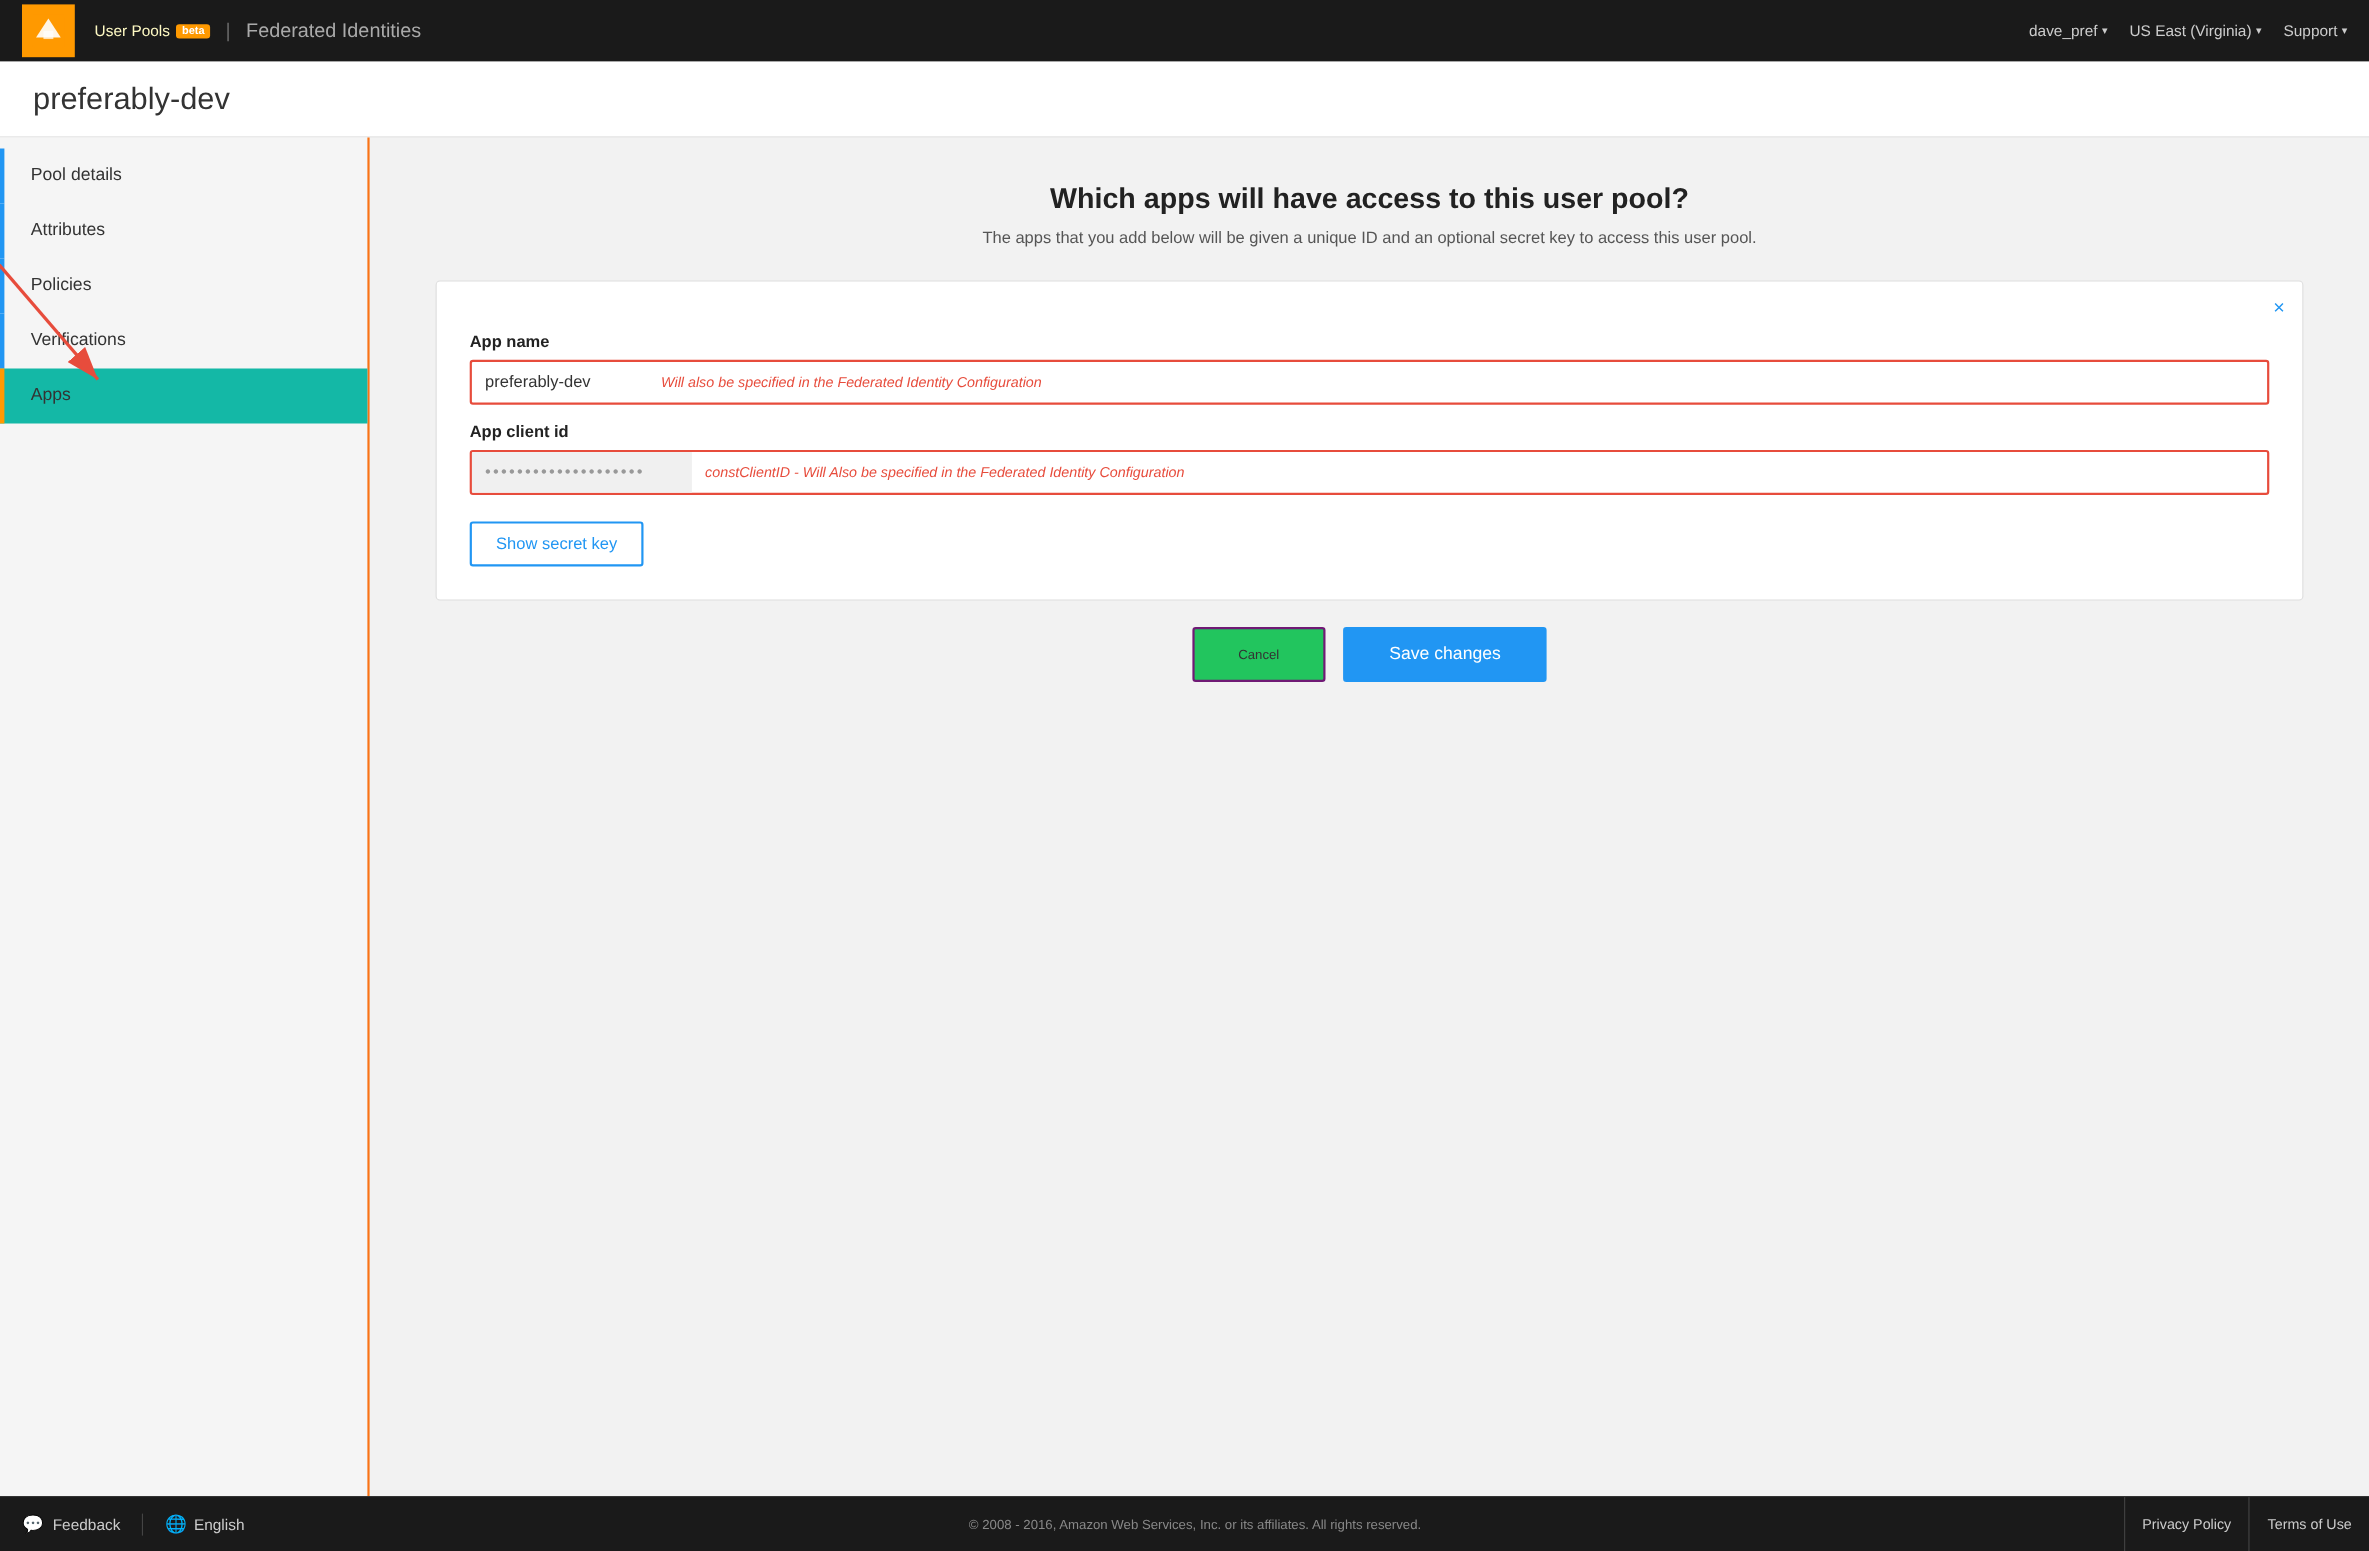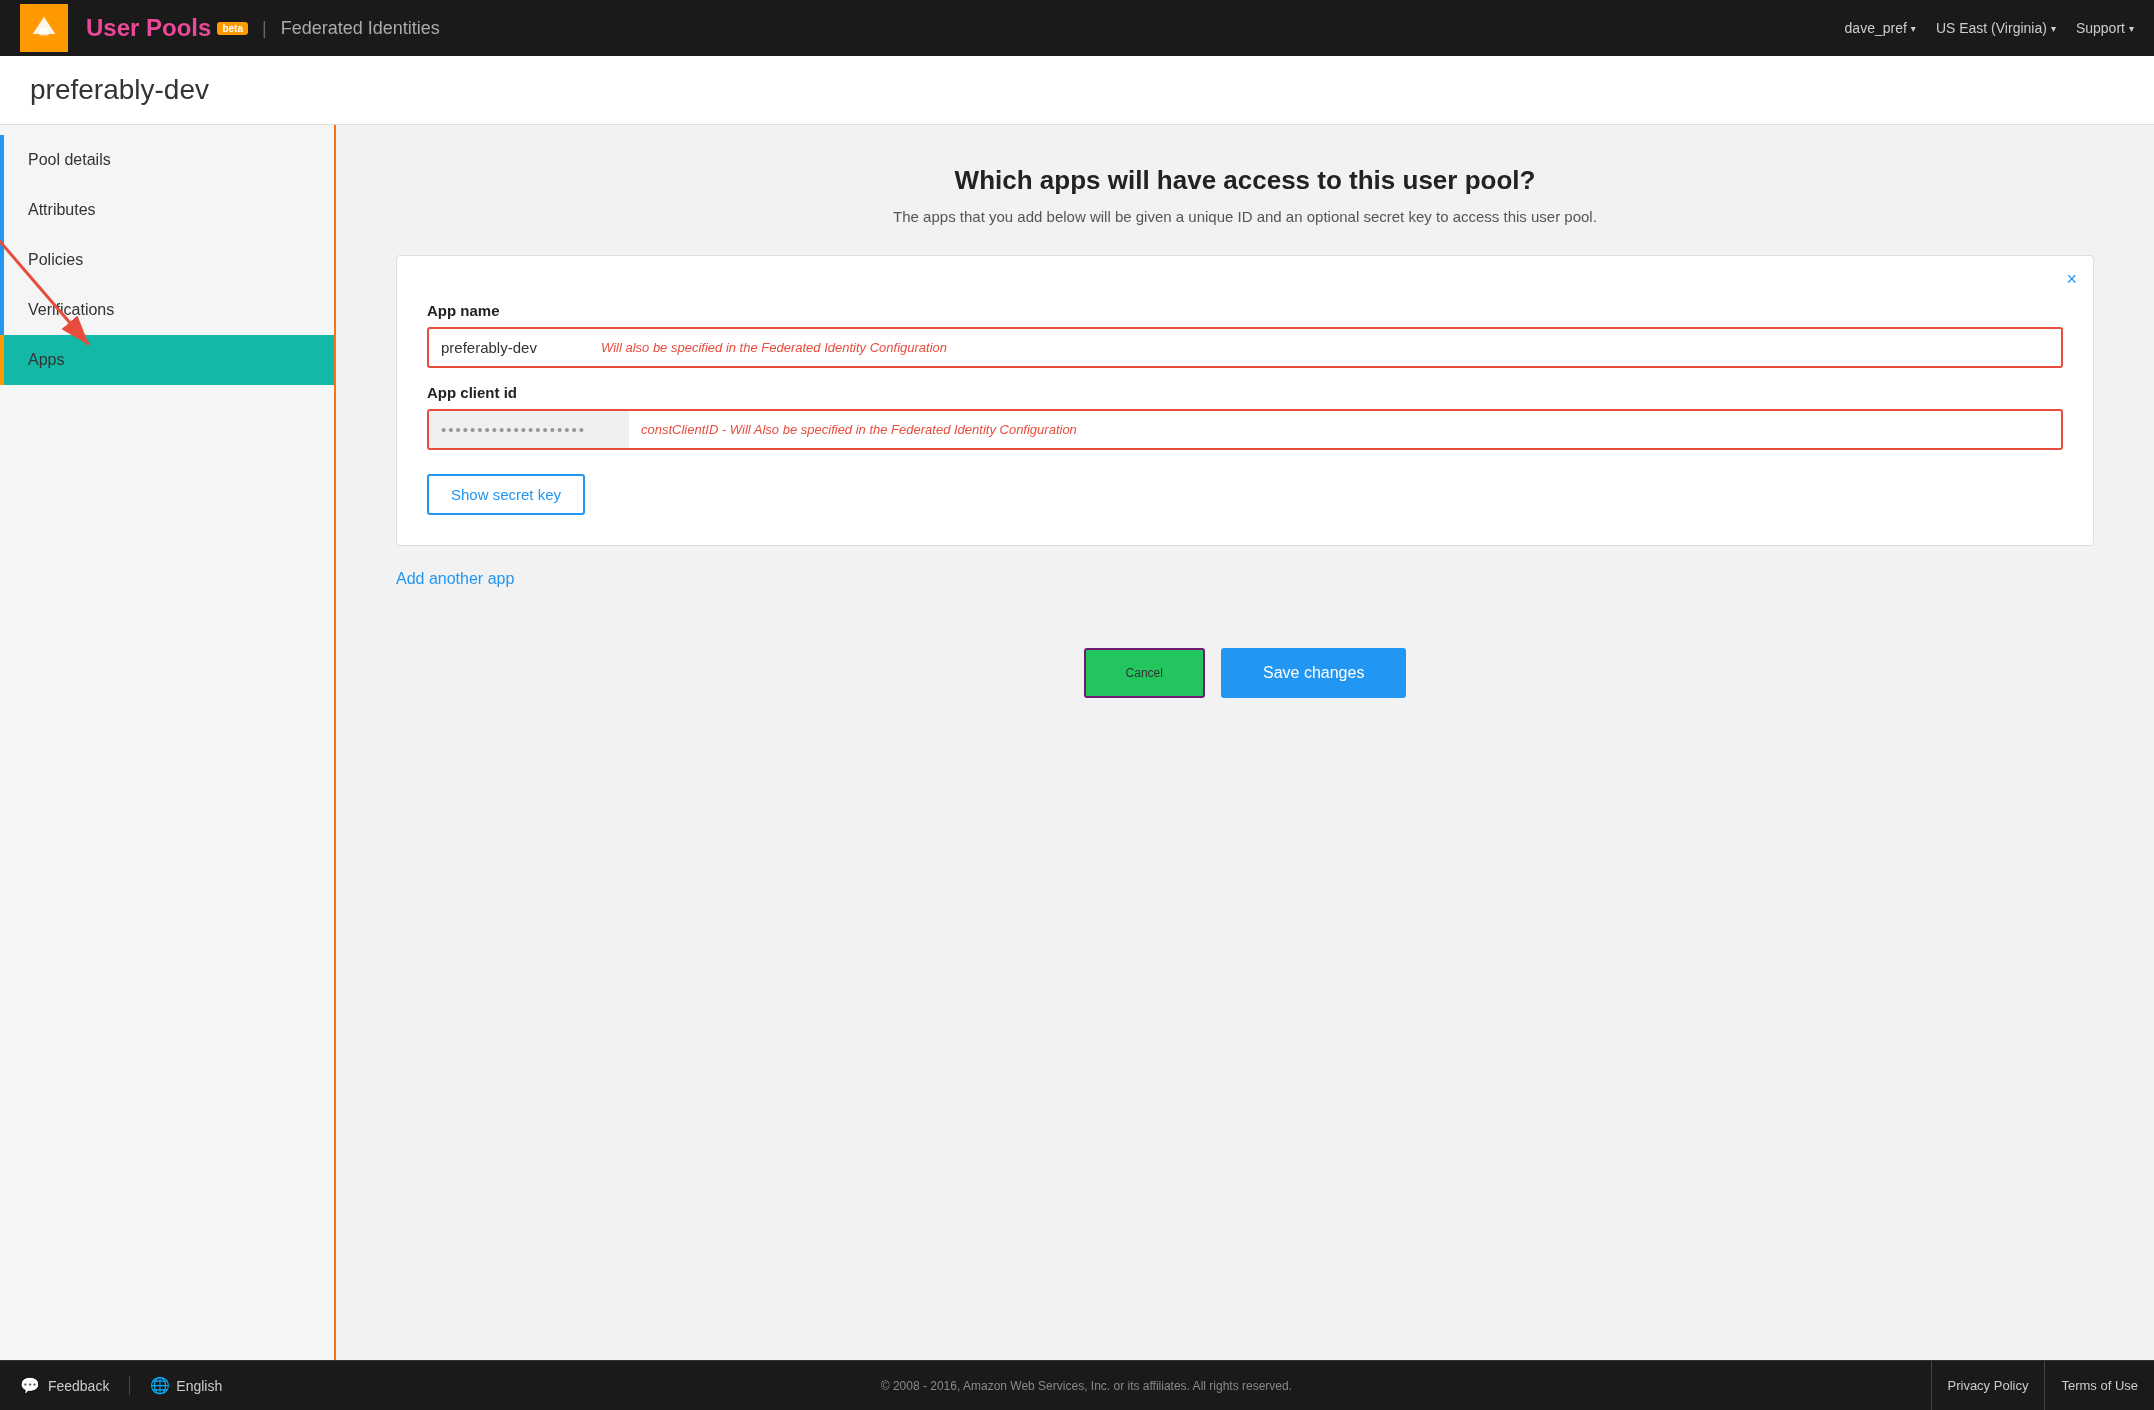--- a/index.html
+++ b/index.html
@@ -16,21 +16,21 @@
     }
     .topnav-logo {
       background: #f90;
       width: 48px;
       height: 48px;
       display: flex; align-items: center; justify-content: center;
       margin-right: 18px;
       flex-shrink: 0;
     }
     .topnav-logo svg { width: 30px; height: 30px; }
-    .topnav-title { color: #ec4899; font-size: 24px; font-weight: 700; }
+    .topnav-title { color: #fef9c3; font-size: 14px; font-weight: 400; }
     .topnav-beta {
       display: inline-block;
       background: #f90;
       color: #fff;
       font-size: 10px;
       font-weight: bold;
       padding: 1px 5px;
       border-radius: 3px;
       margin-left: 6px;
       vertical-align: middle;
@@ -351,23 +351,20 @@
 
       <div class="field-label">App client id</div>
       <div class="field-row">
         <input type="text" class="app-id-input" value="••••••••••••••••••••" style="letter-spacing: 2px; color: rgb(153, 153, 153);">
         <span class="field-hint">constClientID - Will Also be specified in the Federated Identity Configuration</span>
       </div>
 
       <button class="show-secret-btn">Show secret key</button>
     </div>
 
-    <div>
-      <a class="add-another-link">Add another app</a>
-    </div>
 
     <div class="action-buttons">
       <button class="btn-cancel">Cancel</button>
       <button class="btn-save">Save changes</button>
     </div>
   </main>
 </div>
 
 <footer class="footer">
   <div class="footer-left">

